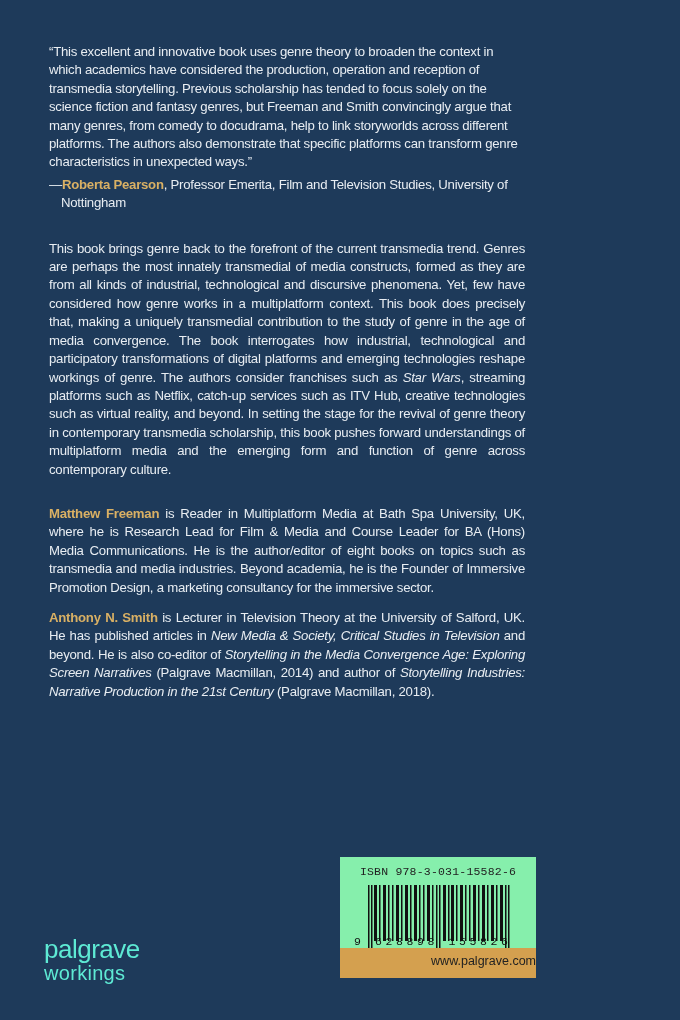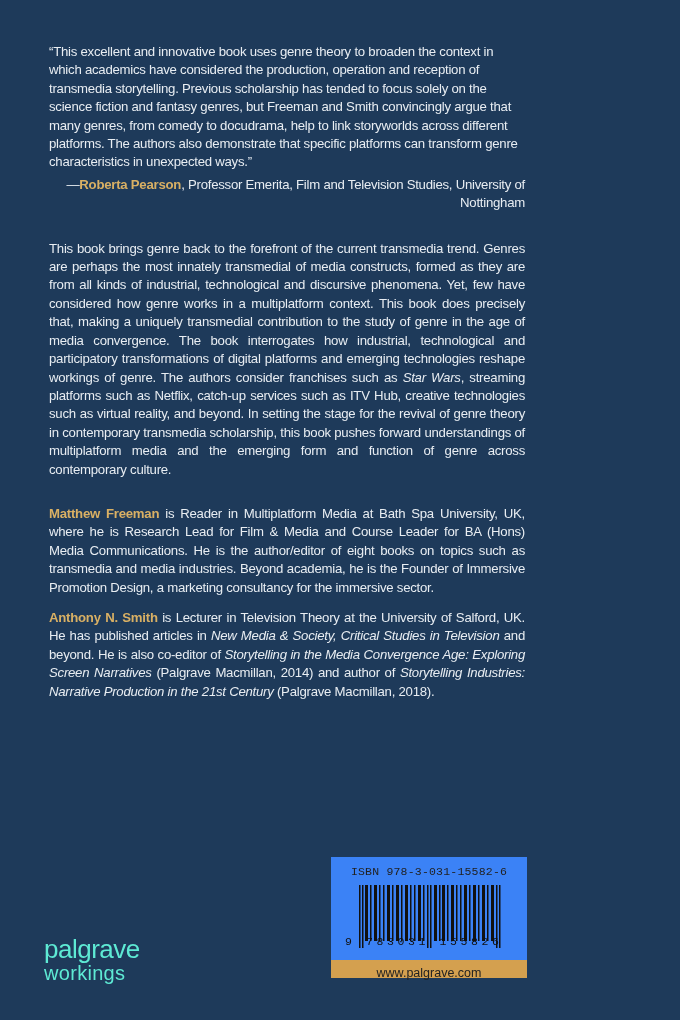--- a/index.html
+++ b/index.html
@@ -11,56 +11,56 @@
     position:relative;
   }
   .text-col {
     position:absolute; left:45px; top:39px; width:484px;
     font-size:13.2px; line-height:18.4px;
     letter-spacing:-0.25px;
     text-align:justify;
   }
   .text-col p { margin:4px; }
   .quote { text-align:left; }
-  .attribution { padding-left:12px; text-indent:-12px; text-align:right; }
+  .attribution { padding-left:12px; text-indent:-12px; text-align:left; }
   .gold { color:#d9b064; font-weight:bold; }
   .desc { margin-top:27px !important; }
   .bio1 { margin-top:26px !important; }
   .bio2 { margin-top:12px !important; }
   em { font-style:italic; }
 
   .logo {
     position:absolute; left:44px; top:936px;
     color:#5eead4; line-height:1;
   }
   .logo .l1 { font-size:26px; letter-spacing:-0.5px; }
   .logo .l2 { font-size:20px; margin-top:1px; letter-spacing:0.3px; }
 
   .barcode-box {
-    position:absolute; left:331px; top:857px; width:196px; height:121px;
-    background:#3b82f6;
+    position:absolute; left:340px; top:857px; width:196px; height:121px;
+    background:#86efac;
   }
   .isbn {
     position:absolute; left:0; right:0; top:8px;
     text-align:center;
     font-family:"Liberation Mono", monospace; font-size:11.5px; color:#222;
     letter-spacing:0.2px;
   }
   .bars {
     position:absolute; left:28px; top:28px; width:142px; height:63px;
   }
   .digits {
     position:absolute; left:14px; top:78px; width:170px;
     font-family:"Liberation Mono", monospace; font-size:11.5px; color:#111;
     letter-spacing:3.6px;
   }
   .url-bar {
-    position:absolute; left:0; right:0; bottom:0; height:18px;
+    position:absolute; left:0; right:0; bottom:0; height:30px;
     background:#d4a04f; color:#222;
-    font-size:12.5px; text-align:center; line-height:26px;
+    font-size:12.5px; text-align:right; line-height:26px;
   }
 </style>
 </head>
 <body>
 
 <div class="text-col">
   <p class="quote">
     <span>“This excellent and innovative book uses genre theory to broaden the context in which academics have considered the production, operation and reception of transmedia storytelling. Previous scholarship has tended to focus solely on the science fiction and fantasy genres, but Freeman and Smith convincingly argue that many genres, from comedy to docudrama, help to link storyworlds across different platforms. The authors also demonstrate that specific platforms can transform genre characteristics in unexpected ways.”</span>
   </p>
   <p class="attribution"><span>—</span><span class="gold">Roberta Pearson</span><span>, Professor Emerita, Film and Television Studies, University of Nottingham</span></p>
@@ -110,15 +110,15 @@
       <rect x="110" y="0" width="1.5" height="56"></rect>
       <rect x="114" y="0" width="3" height="56"></rect>
       <rect x="119" y="0" width="1.5" height="56"></rect>
       <rect x="123" y="0" width="3" height="56"></rect>
       <rect x="128" y="0" width="1.5" height="56"></rect>
       <rect x="132" y="0" width="3" height="56"></rect>
       <rect x="137" y="0" width="1.5" height="63"></rect>
       <rect x="140" y="0" width="1.5" height="63"></rect>
     </g>
   </svg>
-  <div class="digits">9 783031 155826</div>
+  <div class="digits">9 628898 155826</div>
   <div class="url-bar">www.palgrave.com</div>
 </div>
 
 </body></html>

